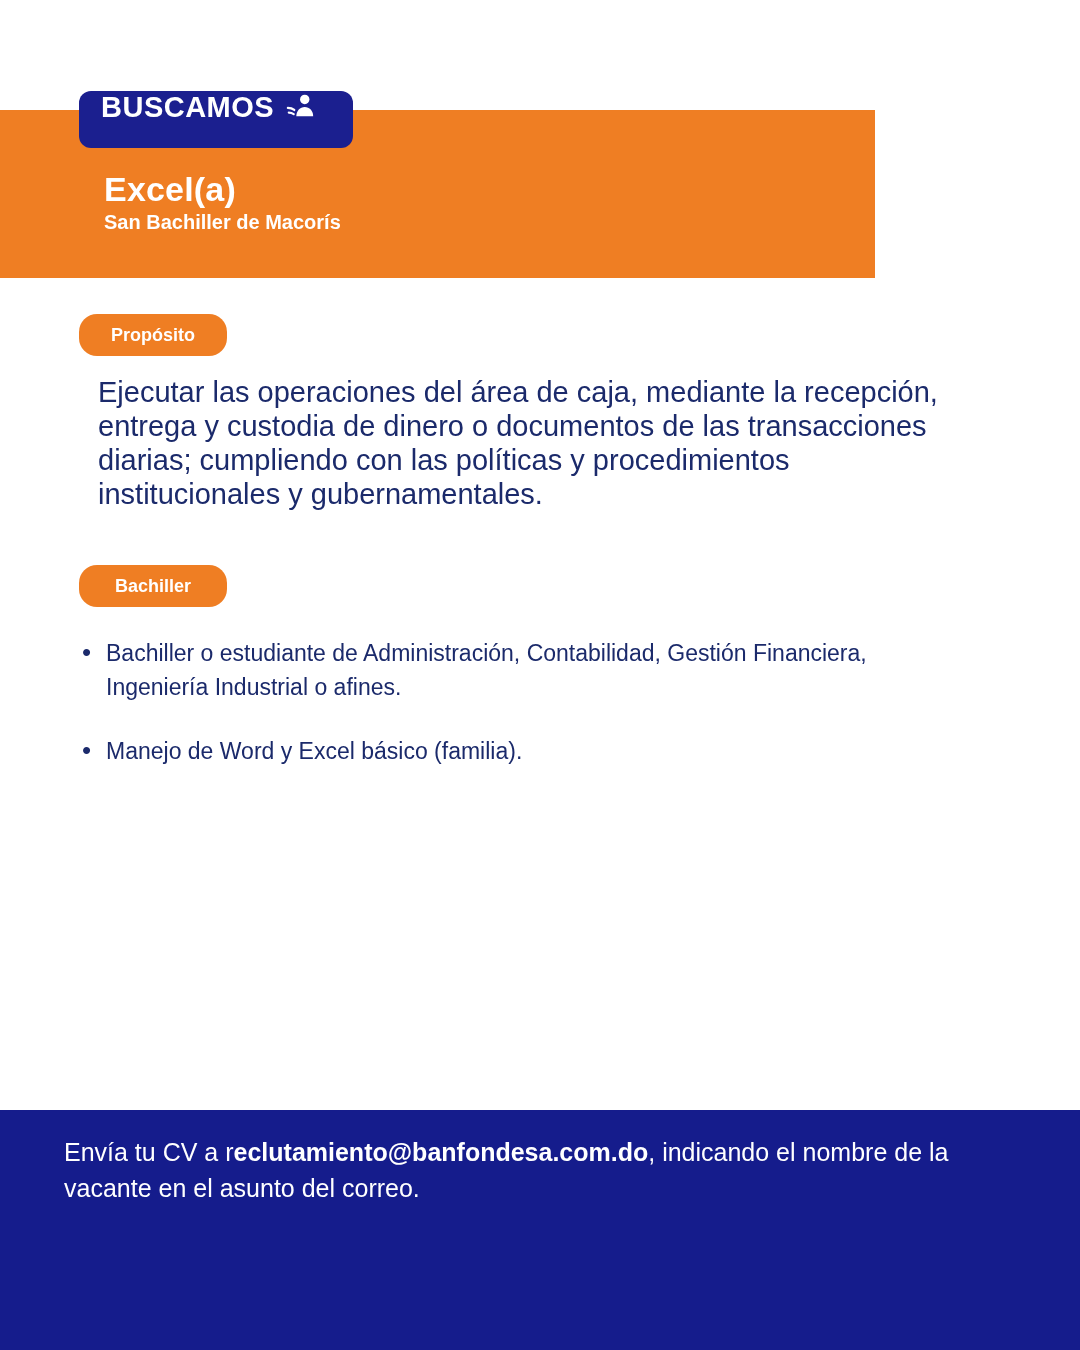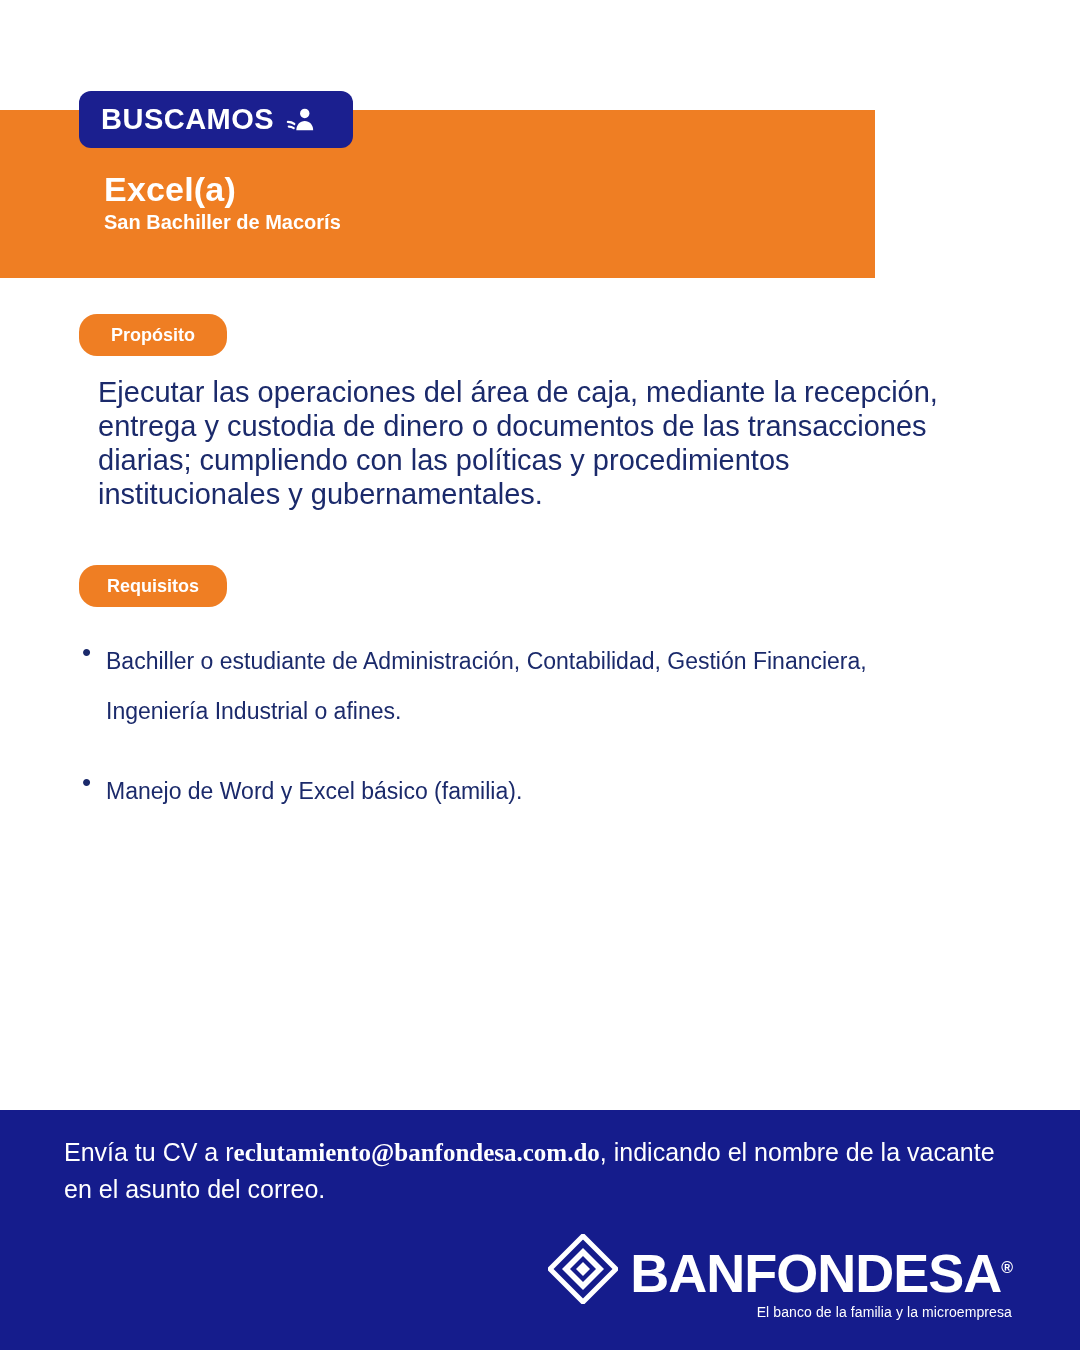--- a/index.html
+++ b/index.html
@@ -26,21 +26,21 @@
   }
   .buscamos-pill {
     position: absolute;
     left: 79px;
     top: 91px;
     height: 57px;
     min-width: 274px;
     background: #1b1f8f;
     border-radius: 12px;
     display: flex;
-    align-items: center;
+    align-items: flex-start;
     padding: 0 22px;
     box-sizing: border-box;
     gap: 12px;
   }
   .buscamos-pill .label {
     color: #ffffff;
     font-size: 29px;
     font-weight: bold;
     letter-spacing: 0.5px;
   }
@@ -103,21 +103,21 @@
     width: 880px;
     margin: 0;
     padding: 0;
     list-style: none;
   }
   .req-list li {
     position: relative;
     padding-left: 28px;
     color: #1b2a6b;
     font-size: 23px;
-    line-height: 50px;
+    line-height: 34px;
     margin-bottom: 30px;
   }
   .req-list li::before {
     content: "•";
     position: absolute;
     left: 4px;
     top: 0;
     color: #1b2a6b;
     font-size: 26px;
     line-height: 32px;
@@ -134,21 +134,21 @@
   }
   .footer-text {
     position: absolute;
     left: 64px;
     top: 24px;
     width: 950px;
     color: #ffffff;
     font-size: 25px;
     line-height: 36px;
   }
-  .footer-text b { font-weight: bold; font-family: Liberation Serif, serif; }
+  .footer-text b { font-weight: bold; }
 
   .logo-wrap {
     position: absolute;
     right: 68px;
     bottom: 30px;
     display: flex;
     align-items: flex-end;
     gap: 12px;
   }
   .logo-diamond {
@@ -200,38 +200,24 @@
     </svg>
   </span>
 </div>
 
 <div class="job-title">Excel(a)</div>
 <div class="job-location">San Bachiller de Macorís</div>
 
 <div class="section-pill" id="pill-proposito">Propósito</div>
 <div class="proposito-text">Ejecutar las operaciones del área de caja, mediante la recepción, entrega y custodia de dinero o documentos de las transacciones diarias; cumpliendo con las políticas y procedimientos institucionales y gubernamentales.</div>
 
-<div class="section-pill" id="pill-requisitos">Requisitos</div>
+<div class="section-pill" id="pill-requisitos">Bachiller</div>
 <ul class="req-list">
   <li>Bachiller o estudiante de Administración, Contabilidad, Gestión Financiera, Ingeniería Industrial o afines.</li>
   <li>Manejo de Word y Excel básico (familia).</li>
 </ul>
 
 <div class="footer">
   <div class="footer-text">
     <span>Envía tu CV a r</span><b>eclutamiento@banfondesa.com.do</b><span>, indicando el nombre de la vacante en el asunto del correo.</span>
   </div>
 
-  <div class="logo-wrap">
-    <span class="logo-diamond">
-      <svg viewBox="0 0 70 70" width="70" height="70" aria-hidden="true">
-        <polygon points="35,2 68,35 35,68 2,35" fill="none" stroke="#ffffff" stroke-width="5"></polygon>
-        <polygon points="35,14 56,35 35,56 14,35" fill="#ffffff"></polygon>
-        <polygon points="35,22 48,35 35,48 22,35" fill="#151c8c"></polygon>
-        <polygon points="35,28 42,35 35,42 28,35" fill="#ffffff"></polygon>
-      </svg>
-    </span>
-    <span class="logo-text-col">
-      <span class="logo-word"><span>BANFONDESA</span><span class="logo-reg">®</span></span>
-      <span class="logo-tagline">El banco de la familia y la microempresa</span>
-    </span>
-  </div>
 </div>
 
 </body></html>

